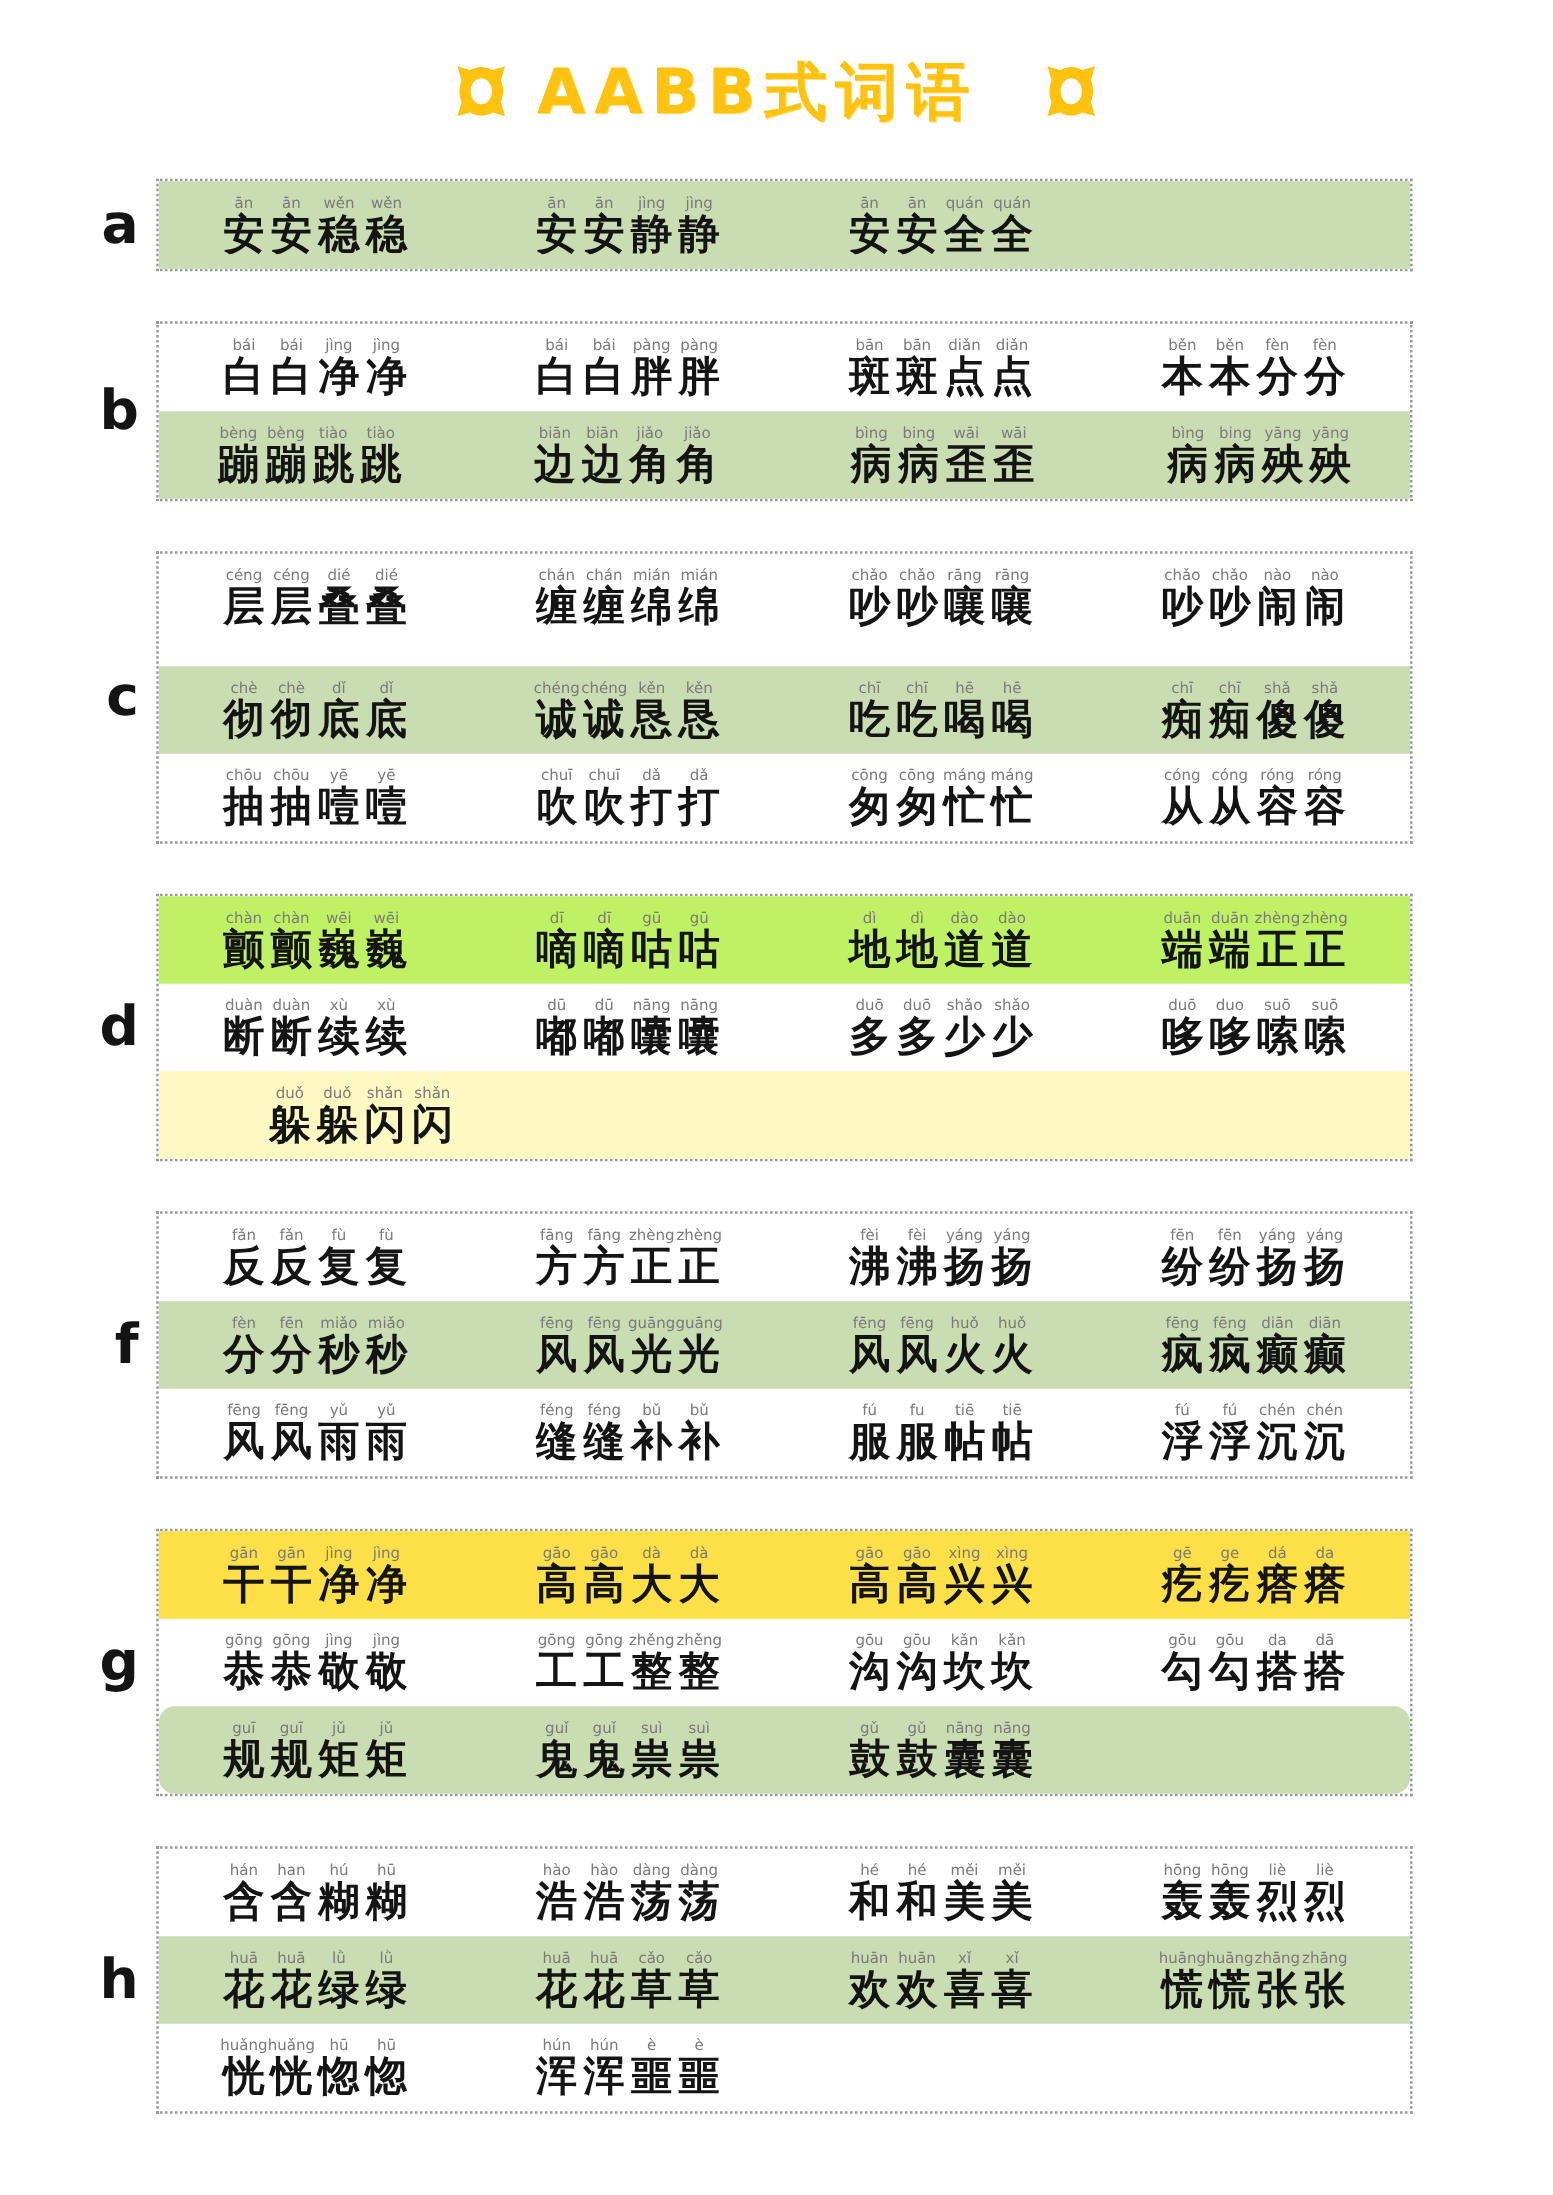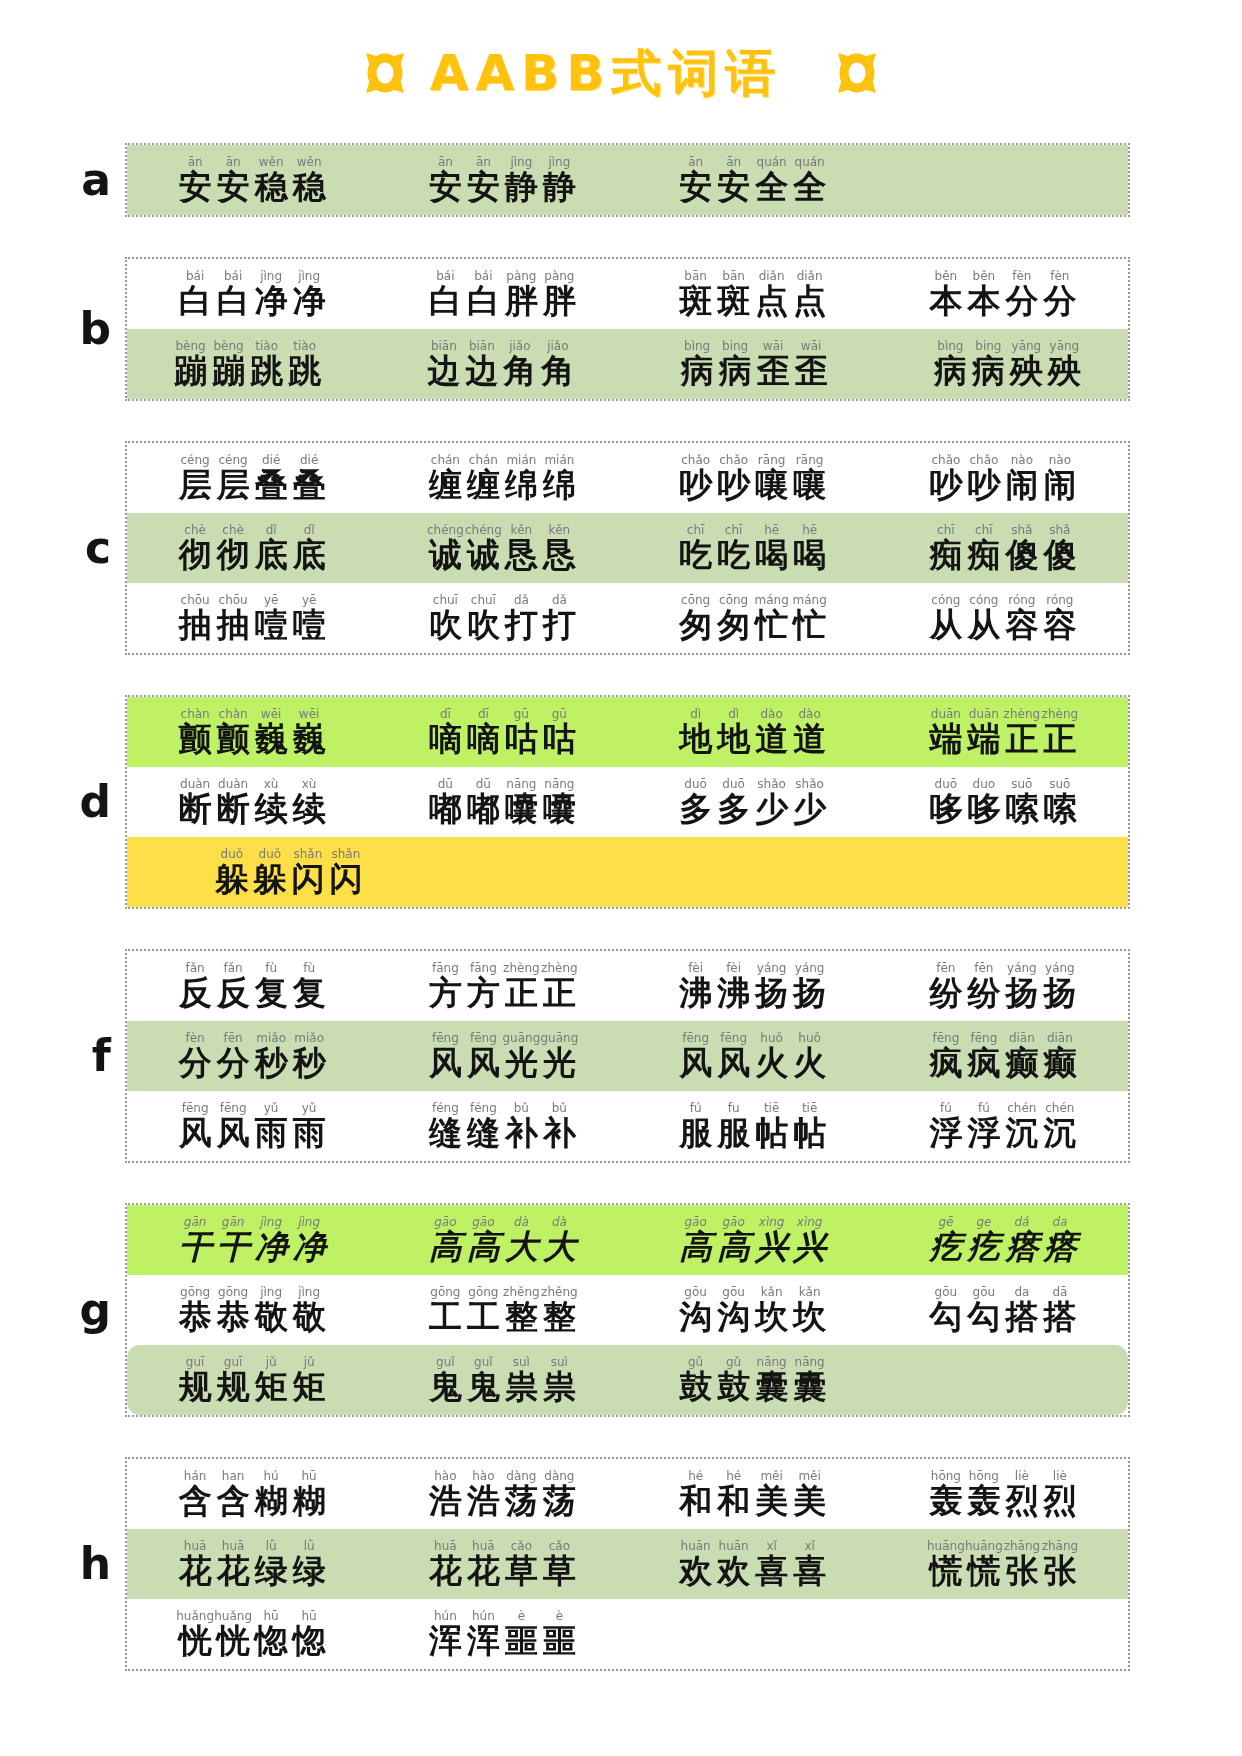--- a/index.html
+++ b/index.html
@@ -363,21 +363,21 @@
               <div class="stack">
                 <div class="py">nào</div>
                 <div class="hz">闹</div>
               </div>
               <div class="stack">
                 <div class="py">nào</div>
                 <div class="hz">闹</div>
               </div>
             </div>
           </div>
-          <div class="row" style="background: rgb(201, 220, 178);">
+          <div class="row" style="background: rgb(201, 220, 178); margin-top: 20px;">
             <div class="cell">
               <div class="stack">
                 <div class="py">chè</div>
                 <div class="hz">彻</div>
               </div>
               <div class="stack">
                 <div class="py">chè</div>
                 <div class="hz">彻</div>
               </div>
               <div class="stack">
@@ -664,21 +664,21 @@
               <div class="stack">
                 <div class="py">suō</div>
                 <div class="hz">嗦</div>
               </div>
               <div class="stack">
                 <div class="py">suō</div>
                 <div class="hz">嗦</div>
               </div>
             </div>
           </div>
-          <div class="row" style="background: #fde047; padding-left: 42px;">
+          <div class="row" style="background: #fef9c3; padding-left: 42px;">
             <div class="cell">
               <div class="stack">
                 <div class="py">duǒ</div>
                 <div class="hz">躲</div>
               </div>
               <div class="stack">
                 <div class="py">duǒ</div>
                 <div class="hz">躲</div>
               </div>
               <div class="stack">
@@ -919,21 +919,21 @@
                 <div class="py">chén</div>
                 <div class="hz">沉</div>
               </div>
             </div>
           </div>
         </div>
       </div>
       <div class="section-wrap">
         <div class="letter">g</div>
         <div class="box">
-          <div class="row" style="background: #bef264; font-style: italic;">
+          <div class="row" style="background: #fde047;">
             <div class="cell">
               <div class="stack">
                 <div class="py">gān</div>
                 <div class="hz">干</div>
               </div>
               <div class="stack">
                 <div class="py">gān</div>
                 <div class="hz">干</div>
               </div>
               <div class="stack">

